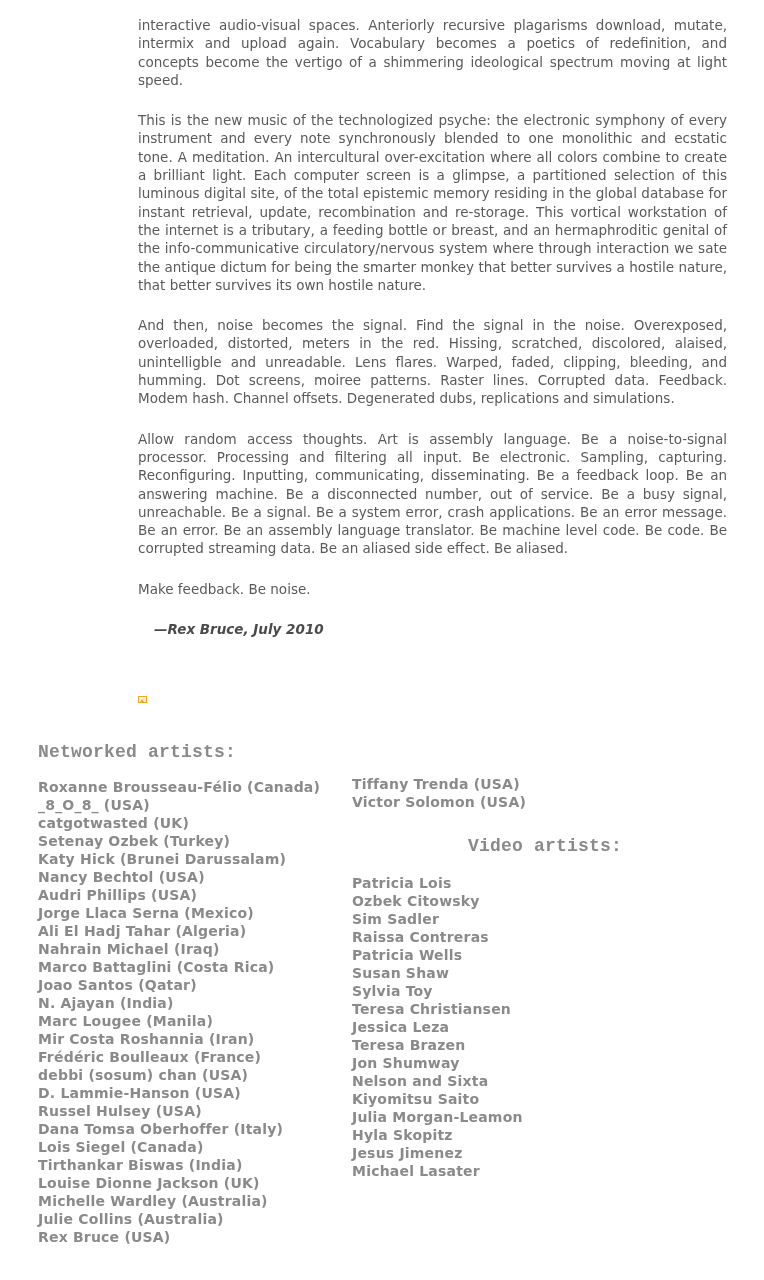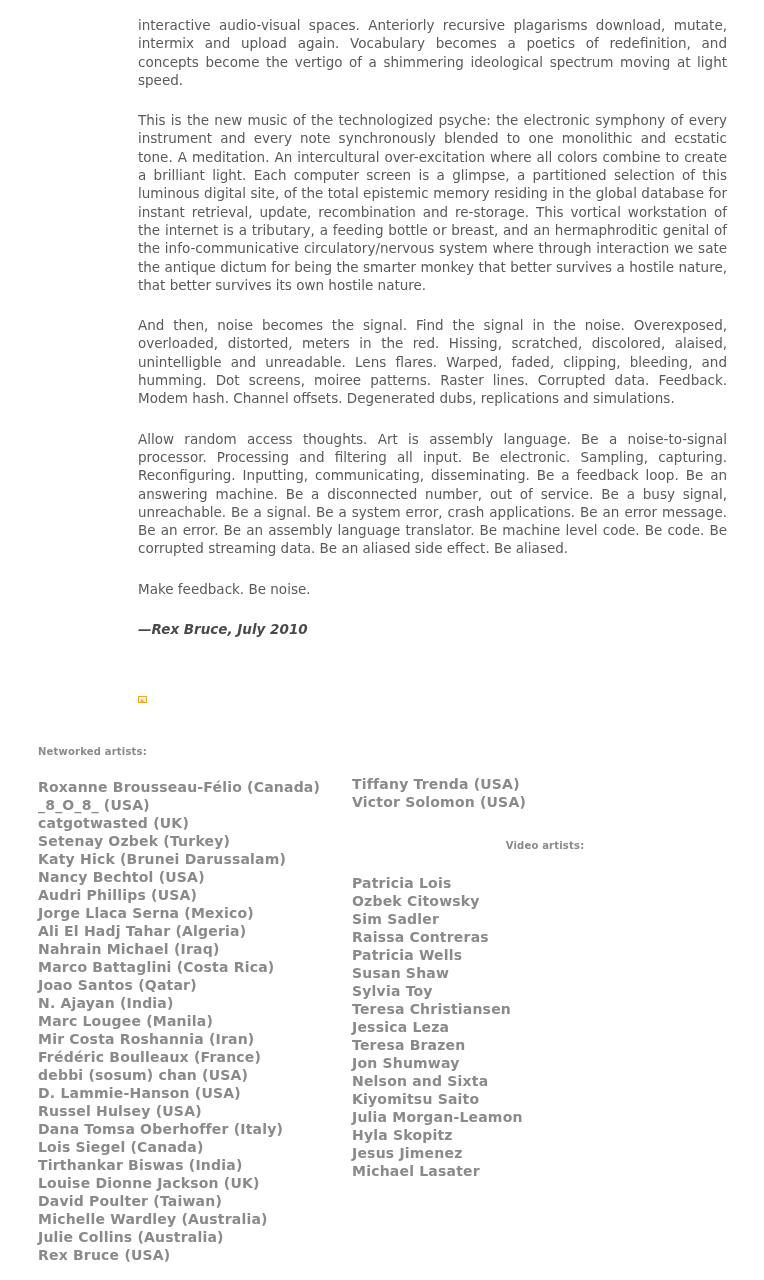--- a/index.html
+++ b/index.html
@@ -23,21 +23,21 @@
     width: 589px;
     color: #5a5a5a;
     font-size: 13.5px;
     line-height: 18.3px;
   }
   .essay .para {
     margin: 4px 0 22px 0;
     text-align: justify;
   }
   .essay .signature {
-    margin: 0;
+    margin: 16px;
     font-weight: bold;
     font-style: italic;
     color: #4a4a4a;
     text-align: left;
   }
 
   
   .orange-mark {
     position: absolute;
     left: 138px;
@@ -71,22 +71,23 @@
     font-weight: bold;
     font-size: 14px;
     line-height: 18px;
     letter-spacing: 0.2px;
   }
   .col-left  { width: 314px; flex: 0 0 auto; }
   .col-right { flex: 1 1 auto; padding-top: 32px; }
 
   .list-heading {
     margin: 0 0 17px 0;
-    font-size: 10px;
+    font-size: 18px;
     color: #8a8a8a;
+    font-family: Liberation Mono, monospace;
   }
   .video-heading {
     margin: 26px 0 19px 0;
     text-align: center;
   }
   .name-list { margin: 0; padding: 0; }
   .name-list .artist-name { white-space: nowrap; }
 </style>
 </head>
 <body>
@@ -125,21 +126,20 @@
         <div class="artist-name">Marc Lougee (Manila)</div>
         <div class="artist-name">Mir Costa Roshannia (Iran)</div>
         <div class="artist-name">Frédéric Boulleaux (France)</div>
         <div class="artist-name">debbi (sosum) chan (USA)</div>
         <div class="artist-name">D. Lammie-Hanson (USA)</div>
         <div class="artist-name">Russel Hulsey (USA)</div>
         <div class="artist-name">Dana Tomsa Oberhoffer (Italy)</div>
         <div class="artist-name">Lois Siegel (Canada)</div>
         <div class="artist-name">Tirthankar Biswas (India)</div>
         <div class="artist-name">Louise Dionne Jackson (UK)</div>
-        <div class="artist-name">David Poulter (Taiwan)</div>
         <div class="artist-name">Michelle Wardley (Australia)</div>
         <div class="artist-name">Julie Collins (Australia)</div>
         <div class="artist-name">Rex Bruce (USA)</div>
       </div>
   </div>
 
   <div class="col-right">
     <div class="name-list">
         <div class="artist-name">Tiffany Trenda (USA)</div>
         <div class="artist-name">Victor Solomon (USA)</div>

